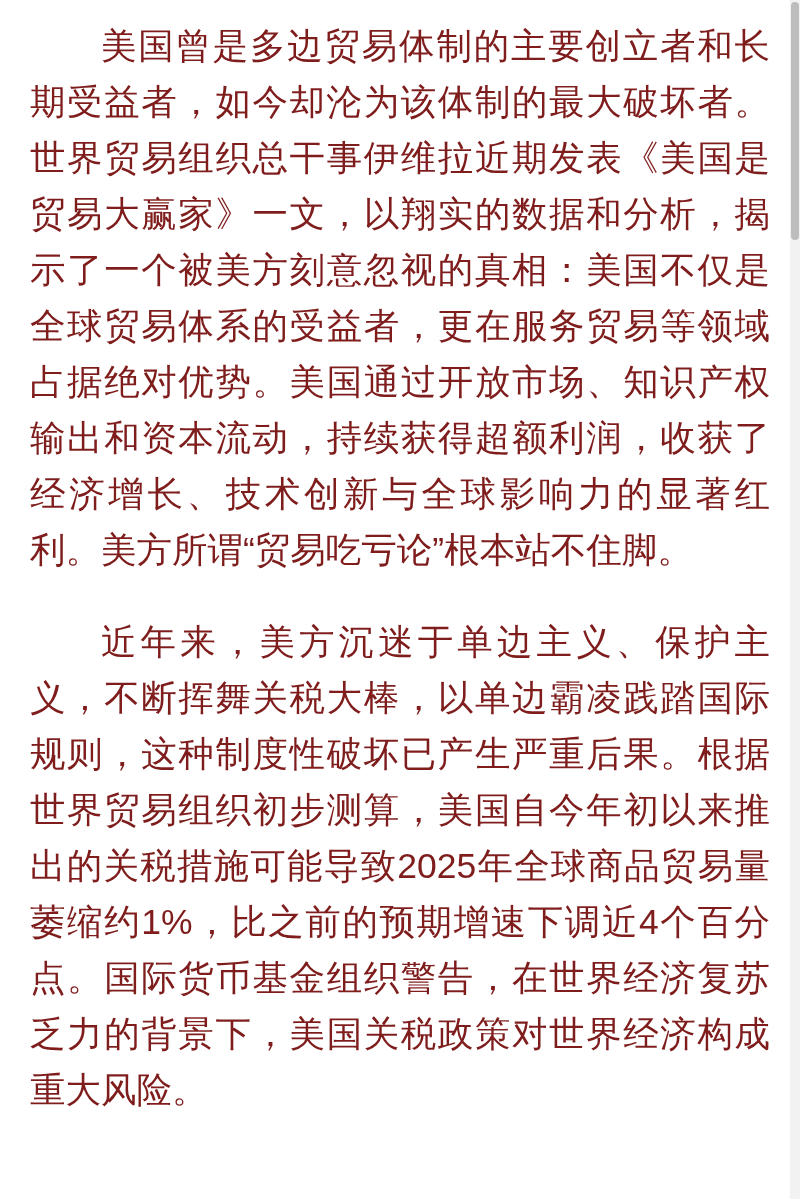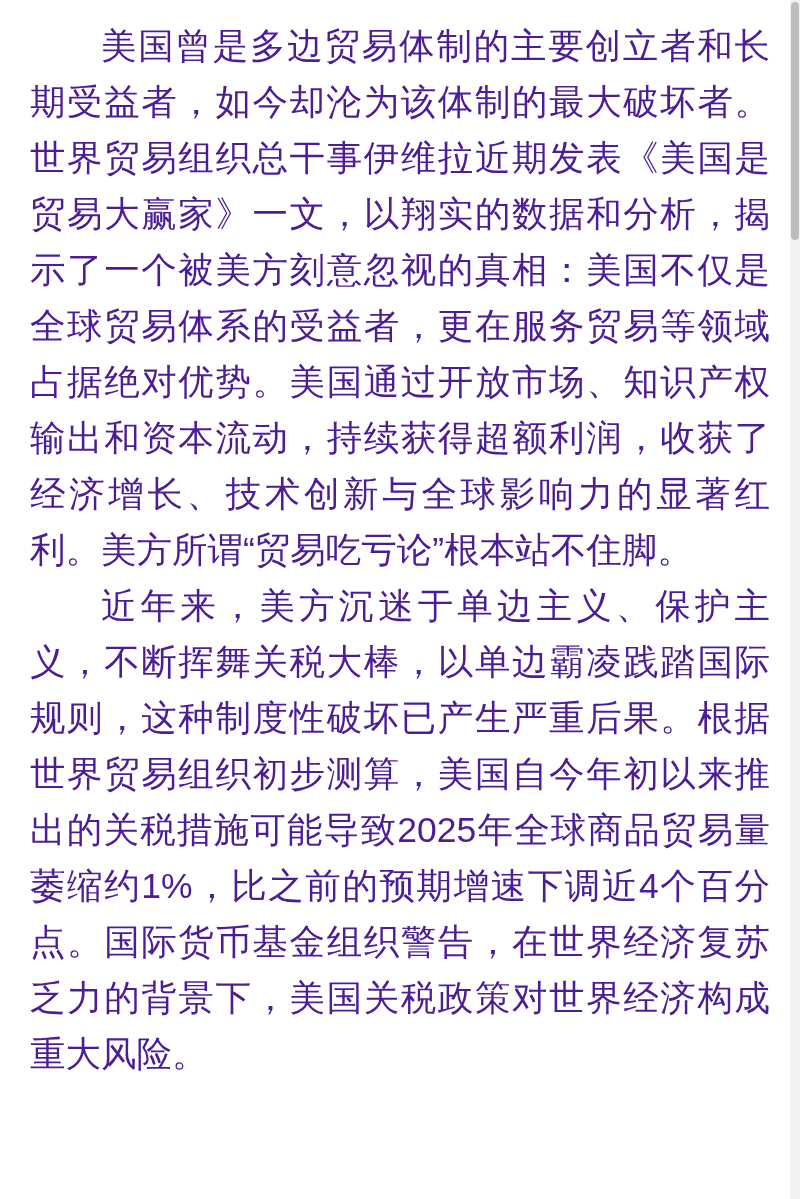--- a/index.html
+++ b/index.html
@@ -22,29 +22,30 @@
     box-sizing: border-box;
     padding: 18px 30px 0 30px;
   }
   .article {
     width: 740px;
   }
   .para {
     font-family: "Liberation Sans", sans-serif;
     font-size: 35.5px;
     line-height: 56px;
-    color: #4c1d95;
+    color: #7f1d1d;
     text-align: justify;
     text-justify: inter-ideograph;
     text-indent: 2em;
     margin: 0;
     letter-spacing: 0px;
     font-weight: 500;
   }
   .para + .para {
+    margin-top: 36px;
   }
   
   .scrollbar-track {
     position: absolute;
     top: 0;
     right: 0;
     width: 10px;
     height: 1199px;
     background: #f2f2f2;
   }

